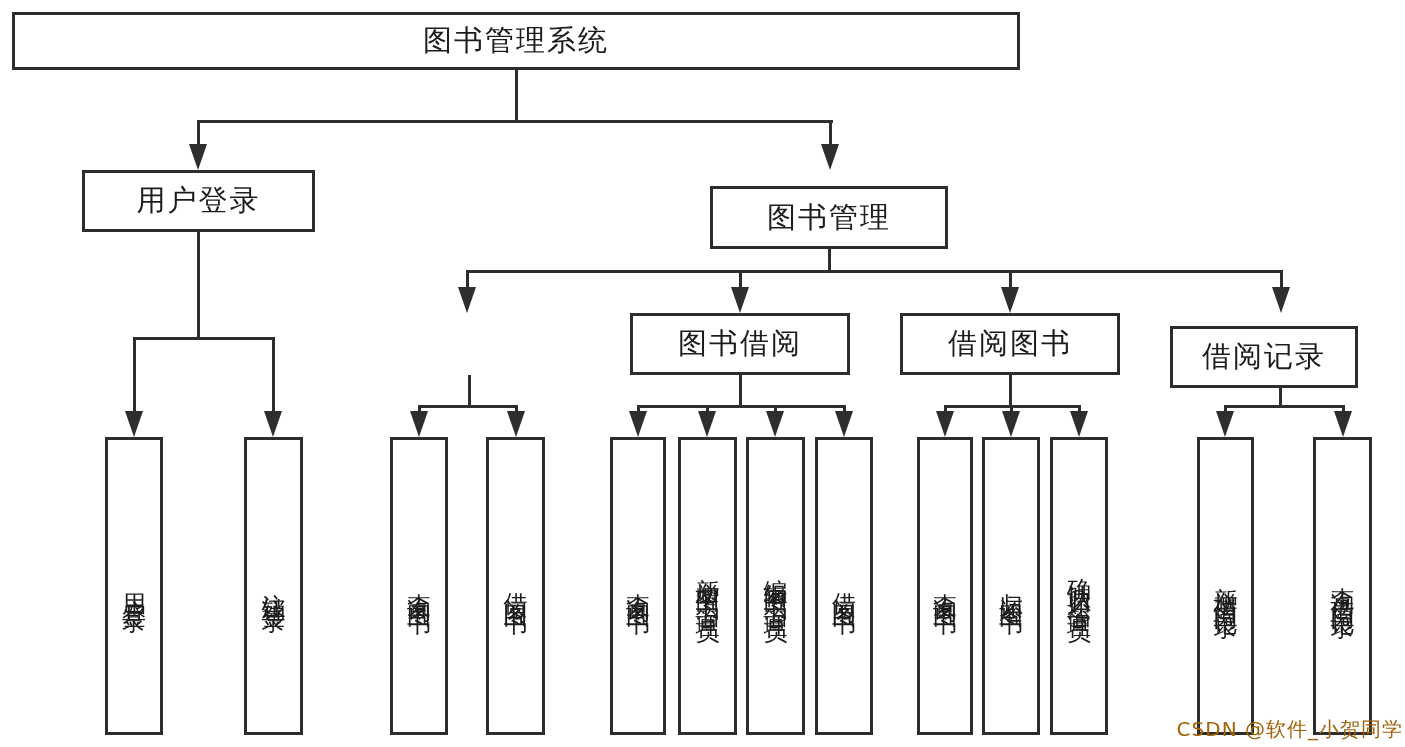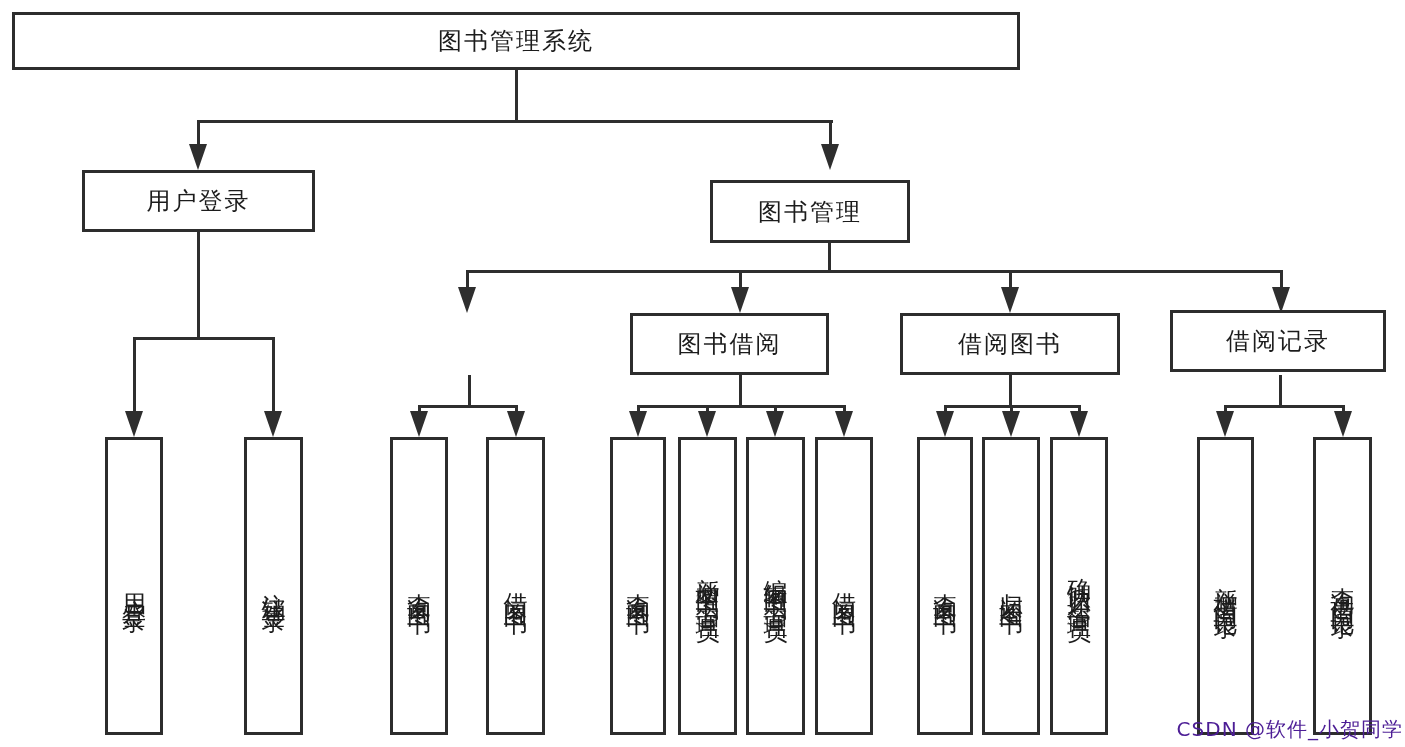--- a/index.html
+++ b/index.html
@@ -15,21 +15,21 @@
     position:absolute;
     box-sizing:border-box;
     border:3px solid #2d2d2d;
     background:#ffffff;
     display:flex;
     align-items:center;
     justify-content:center;
     text-align:center;
   }
   .hlabel{
-    font-size:24px;
+    font-size:29px;
     letter-spacing:2px;
     white-space:nowrap;
   }
   .vtext{
     writing-mode:vertical-rl;
     text-orientation:mixed;
     font-size:24px;
     line-height:1;
     letter-spacing:6px;
     white-space:nowrap;
@@ -42,21 +42,21 @@
     position:absolute;
     width:0;height:0;
     border-left:9px solid transparent;
     border-right:9px solid transparent;
     border-top:26px solid #2e2e2e;
   }
   .watermark{
     position:absolute;
     top:716px;right:2px;
     font-size:20px;
-    color:#4c1d95;
+    color:#a16207;
     letter-spacing:1px;
     white-space:nowrap;
   }
 </style>
 </head>
 <body>
 
 <div id="stage">
 
   <div>
@@ -110,25 +110,25 @@
       <div class="arw" style="left: 936px; top: 411px;"></div>
       <div class="arw" style="left: 1002px; top: 411px;"></div>
       <div class="arw" style="left: 1070px; top: 411px;"></div>
       <div class="arw" style="left: 1216px; top: 411px;"></div>
       <div class="arw" style="left: 1334px; top: 411px;"></div>
     </div>
 
   <div class="box hlabel" style="left:12px;top:12px;width:1008px;height:58px">图书管理系统</div>
 
   <div class="box hlabel" style="left:82px;top:170px;width:233px;height:62px">用户登录</div>
-  <div class="box hlabel" style="left:710px;top:180px;width:200px;height:63px">图书管理</div>
+  <div class="box hlabel" style="left:710px;top:186px;width:238px;height:63px">图书管理</div>
 
-  <div class="box hlabel" style="left:630px;top:313px;width:199px;height:62px">图书借阅</div>
+  <div class="box hlabel" style="left:630px;top:313px;width:220px;height:62px">图书借阅</div>
   <div class="box hlabel" style="left:900px;top:313px;width:220px;height:62px">借阅图书</div>
-  <div class="box hlabel" style="left:1170px;top:310px;width:216px;height:62px">借阅记录</div>
+  <div class="box hlabel" style="left:1170px;top:326px;width:188px;height:62px">借阅记录</div>
 
   <div class="box" style="left:105px;top:437px;width:58px;height:298px">
     <span class="vtext">用户登录</span>
   </div>
   <div class="box" style="left:244px;top:437px;width:59px;height:298px">
     <span class="vtext">注销登录</span>
   </div>
 
   <div class="box" style="left:390px;top:437px;width:58px;height:298px">
     <span class="vtext">查询图书</span>

